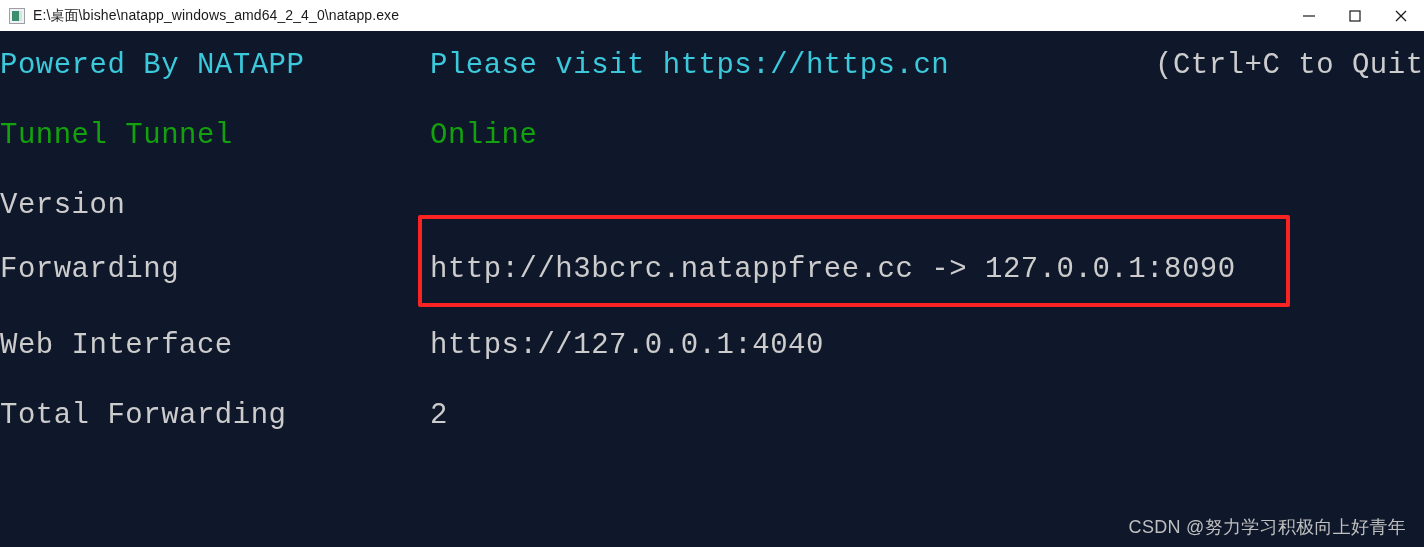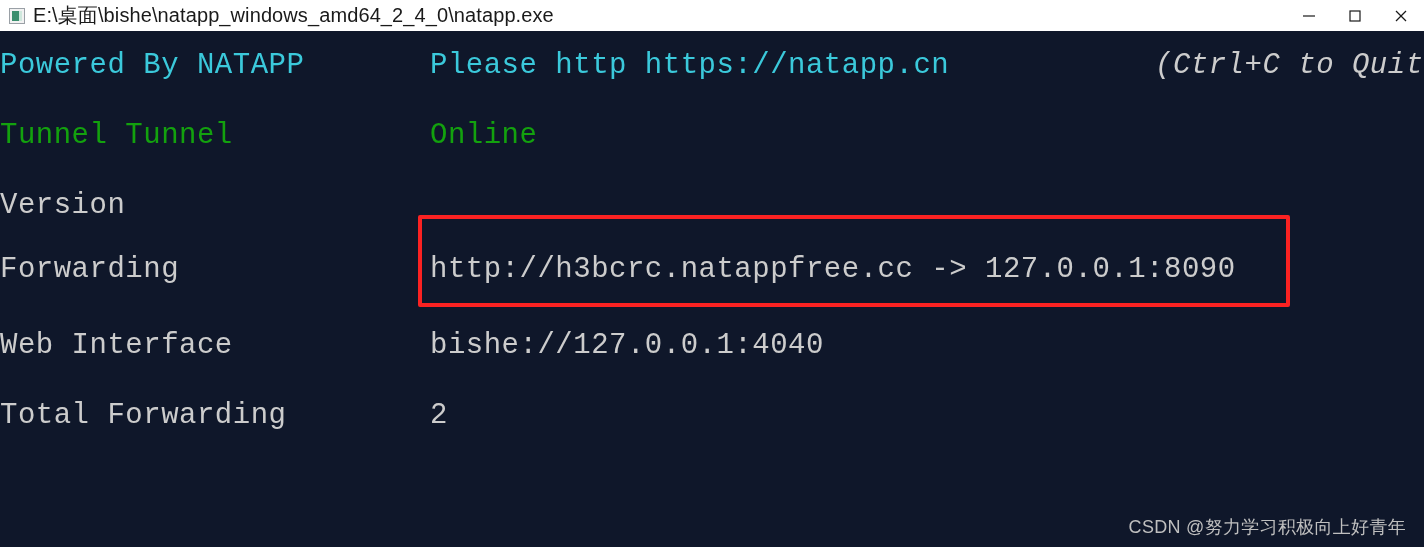--- a/index.html
+++ b/index.html
@@ -47,21 +47,21 @@
     background: #3b8f6e;
   }
   #titlebar-icon .sq-light {
     position: absolute;
     left: 9px; top: 2px;
     width: 3px; height: 10px;
     background: #cfe8dd;
   }
   #titlebar-title {
     font-family: "Liberation Sans", sans-serif;
-    font-size: 20px;
+    font-size: 14px;
     color: #1a1a1a;
     white-space: nowrap;
     letter-spacing: 0.1px;
   }
   #window-controls {
     position: absolute;
     right: 0; top: 0;
     height: 31px;
     display: flex;
     align-items: stretch;
@@ -100,21 +100,21 @@
   }
   .cell {
     position: absolute;
     top: 0;
     white-space: pre;
     line-height: 70px;
     letter-spacing: 0.5px;
   }
   .col-label { left: 0px; }
   .col-value { left: 430px; }
-  .col-right { left: 1155px; font-style: italic; }
+  .col-right { left: 1155px; }
 
   .c-cyan  { color: #3bc9db; }
   .c-green { color: #13a10e; }
   .c-white { color: #cccccc; }
 
   
   #forwarding-highlight {
     position: absolute;
     left: 418px;
     top: 184px;
@@ -167,41 +167,41 @@
           <line x1="13" y1="3" x2="3" y2="13" stroke="#1a1a1a" stroke-width="1.3"></line>
         </svg>
       </div>
     </div>
   </div>
 
   <div id="console">
 
     <div class="console-row" style="top:0px;">
       <span class="cell col-label c-cyan">Powered By NATAPP</span>
-      <span class="cell col-value c-cyan">Please http https://natapp.cn</span>
+      <span class="cell col-value c-cyan">Please visit https://https.cn</span>
       <span class="cell col-right c-white">(Ctrl+C to Quit</span>
     </div>
 
     <div class="console-row" style="top:70px;">
       <span class="cell col-label c-green">Tunnel Tunnel</span>
       <span class="cell col-value c-green">Online</span>
     </div>
 
     <div class="console-row" style="top:140px;">
       <span class="cell col-label c-white">Version</span>
     </div>
 
     <div class="console-row" style="top:204px;">
       <span class="cell col-label c-white">Forwarding</span>
       <span class="cell col-value c-white">http://h3bcrc.natappfree.cc -&gt; 127.0.0.1:8090</span>
     </div>
 
     <div class="console-row" style="top:280px;">
       <span class="cell col-label c-white">Web Interface</span>
-      <span class="cell col-value c-white">bishe://127.0.0.1:4040</span>
+      <span class="cell col-value c-white">https://127.0.0.1:4040</span>
     </div>
 
     <div class="console-row" style="top:350px;">
       <span class="cell col-label c-white">Total Forwarding</span>
       <span class="cell col-value c-white">2</span>
     </div>
 
     <div id="forwarding-highlight"></div>
 
     <div id="watermark">CSDN @努力学习积极向上好青年</div>

